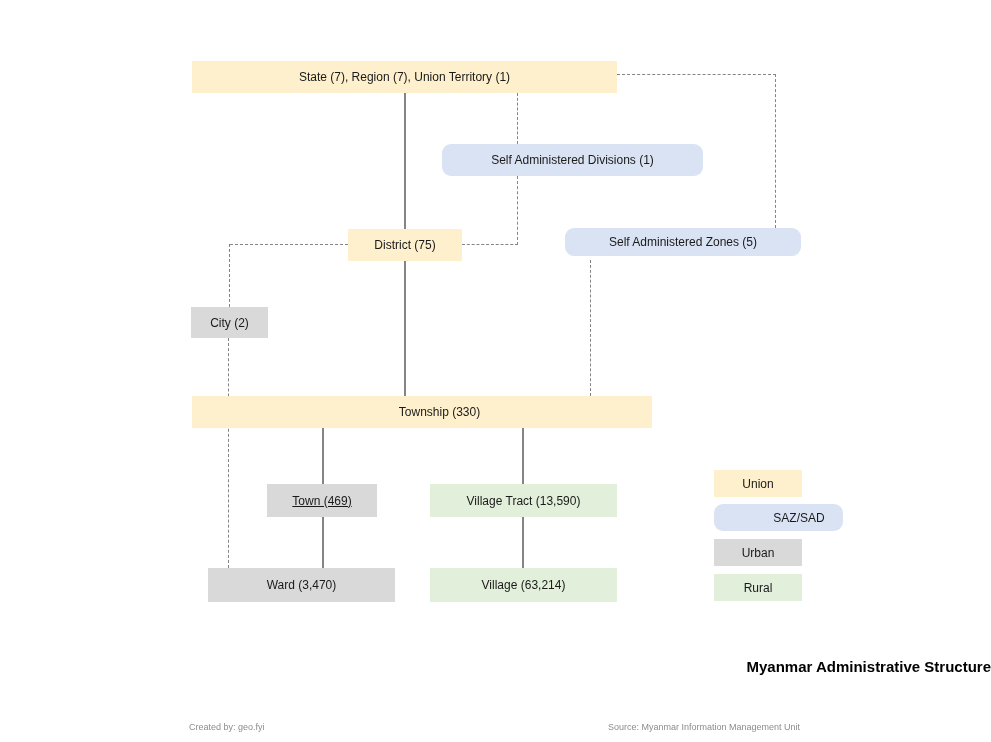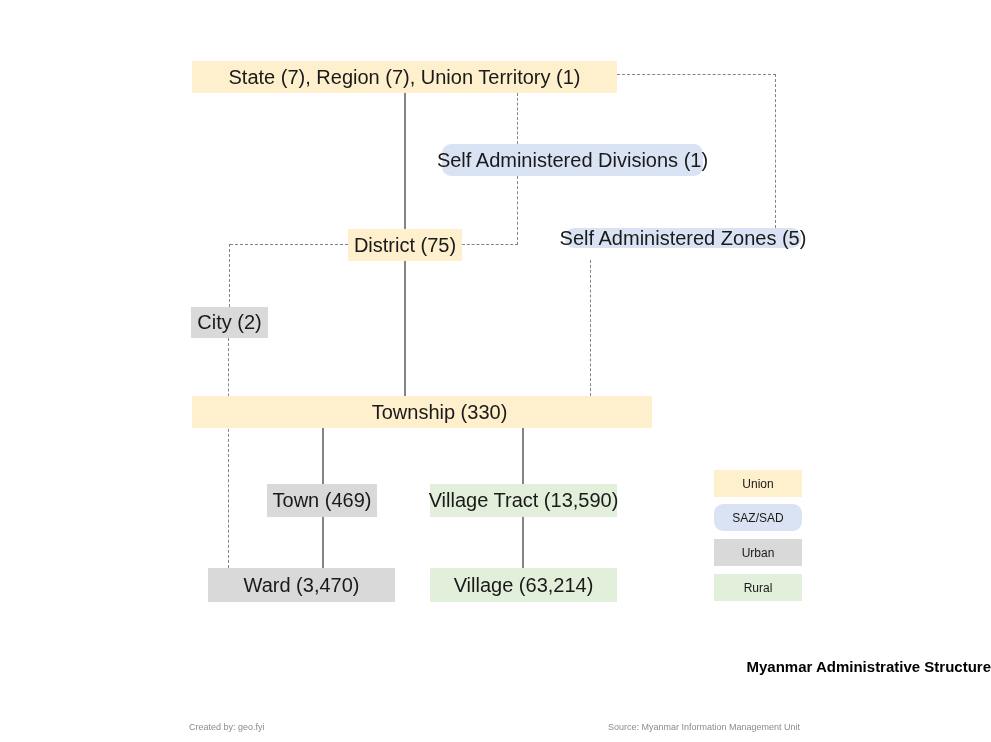--- a/index.html
+++ b/index.html
@@ -20,21 +20,21 @@
   .sline-v { width: 1.5px; background: var(--line, #848484); }
   .dline-v { width: 0; border-left: 1.5px dashed var(--line, #848484); }
   .dline-h { height: 0; border-top: 1.5px dashed var(--line, #848484); }
 
   .node {
     position: absolute;
     z-index: 2;
     display: flex;
     align-items: center;
     justify-content: center;
-    font-size: 20px;
+    font-size: 12px;
     color: var(--text, #1a1a1a);
     white-space: nowrap;
   }
   .cat-union   { background: var(--union, #feefcd); }
   .cat-saz-sad { background: var(--saz-sad, #dae3f3); border-radius: 9px; }
   .cat-urban   { background: var(--urban, #d9d9d9); }
   .cat-rural   { background: var(--rural, #e2efda); }
 
   .legend-item {
     position: absolute;
@@ -88,30 +88,30 @@
 
   <div class="line dline-h" style="left:230px; top:244px; width:118px;"></div>
   <div class="line dline-v" style="left:229px; top:244px; height:63px;"></div>
   <div class="line dline-v" style="left:228px; top:338px; height:230px;"></div>
 
   <div class="line dline-v" style="left:590px; top:260px; height:136px;"></div>
 
   <div class="node cat-union" style="left:192px; top:61px;  width:425px; height:32px;">State (7), Region (7), Union Territory (1)</div>
   <div class="node cat-saz-sad" style="left:442px; top:144px; width:261px; height:32px;">Self Administered Divisions (1)</div>
   <div class="node cat-union" style="left:348px; top:229px; width:114px; height:32px;">District (75)</div>
-  <div class="node cat-saz-sad" style="left:565px; top:228px; width:236px; height:20px;">Self Administered Zones (5)</div>
+  <div class="node cat-saz-sad" style="left:565px; top:228px; width:236px; height:28px;">Self Administered Zones (5)</div>
   <div class="node cat-urban" style="left:191px; top:307px; width:77px;  height:31px;">City (2)</div>
   <div class="node cat-union" style="left:192px; top:396px; width:425px; height:32px;padding-left:35px;">Township (330)</div>
-  <div class="node cat-urban" style="left:267px; top:484px; width:110px; height:33px;">Town (469)</div>
+  <div class="node cat-urban" style="left:267px; top:484px; width:110px; height:33px;text-decoration:underline;">Town (469)</div>
   <div class="node cat-rural" style="left:430px; top:484px; width:187px; height:33px;">Village Tract (13,590)</div>
   <div class="node cat-urban" style="left:208px; top:568px; width:187px; height:34px;">Ward (3,470)</div>
   <div class="node cat-rural" style="left:430px; top:568px; width:187px; height:34px;">Village (63,214)</div>
 
   <div class="legend-item cat-union" style="top:470px;">Union</div>
-  <div class="legend-item cat-saz-sad" style="top:504px;">SAZ/SAD</div>
+  <div class="legend-item cat-saz-sad" style="top:504px;padding-left:41px;">SAZ/SAD</div>
   <div class="legend-item cat-urban" style="top:539px;">Urban</div>
   <div class="legend-item cat-rural" style="top:574px;">Rural</div>
 
   <div class="diagram-title">Myanmar Administrative Structure</div>
   <div class="footer-text footer-left">Created by: geo.fyi</div>
   <div class="footer-text footer-right">Source: Myanmar Information Management Unit</div>
 
 </div>
 
 </body></html>

